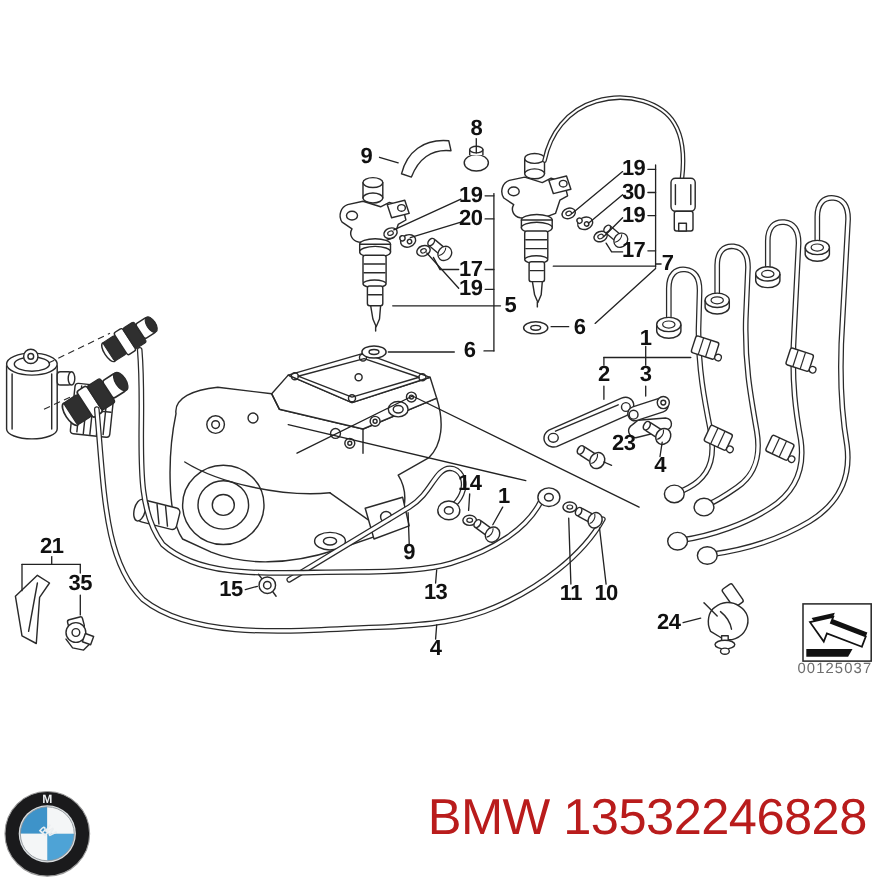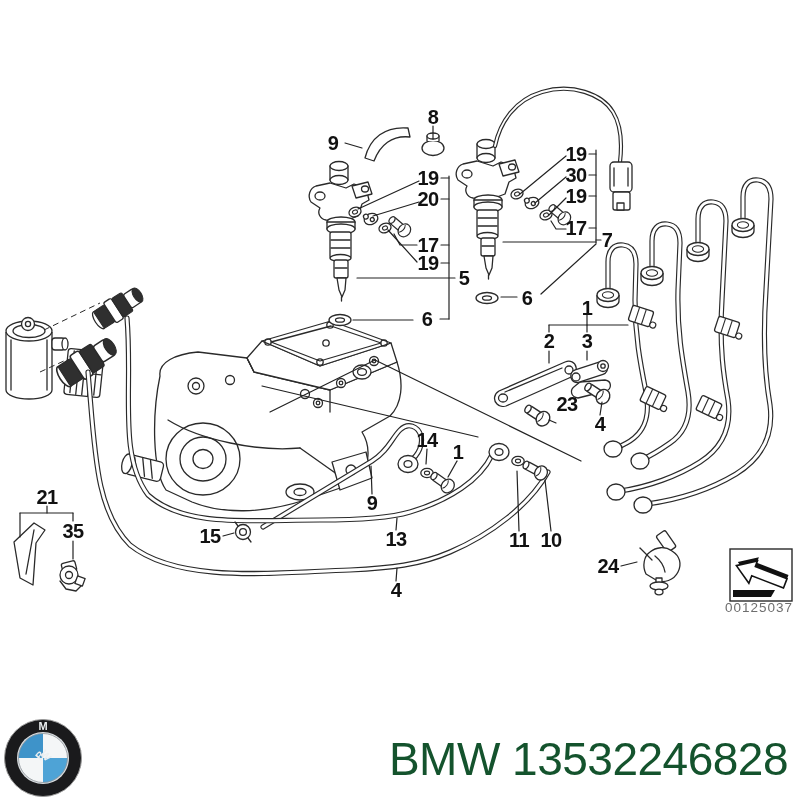--- a/index.html
+++ b/index.html
@@ -2,22 +2,22 @@
 <html><head>
 <meta charset="utf-8">
 <style>
   html,body{margin:0;padding:0;background:#fff;}
   .stage{position:relative;width:800px;height:800px;background:#ffffff;overflow:hidden;
          font-family:"Liberation Sans",sans-serif;}
   .diagram-svg{position:absolute;left:0;top:0;}
   .co{position:absolute;transform:translate(-50%,-50%);
       font:700 20px "Liberation Sans",sans-serif;color:#111;white-space:nowrap;
       letter-spacing:-0.5px;}
-  .part-code{position:absolute;right:12px;bottom:14px;
-      font:400 46px "Liberation Sans",sans-serif;color:#14532d;letter-spacing:-0.5px;}
+  .part-code{position:absolute;right:12px;bottom:31px;
+      font:400 46px "Liberation Sans",sans-serif;color:#b91c1c;letter-spacing:-0.5px;}
   .logo{position:absolute;left:2px;bottom:2px;}
   svg *{vector-effect:none;}
   .ln{stroke:#2a2a2a;stroke-width:1.3;fill:none;stroke-linecap:round;stroke-linejoin:round;}
   .fw{stroke:#2a2a2a;stroke-width:1.3;fill:#fff;stroke-linejoin:round;}
   .ld{stroke:#222;stroke-width:1.2;fill:none;stroke-linecap:round;}
   .tube-o{stroke:#2a2a2a;stroke-width:5.2;fill:none;stroke-linecap:round;}
   .tube-i{stroke:#ffffff;stroke-width:2.9;fill:none;stroke-linecap:round;}
   .wire-o{stroke:#2a2a2a;stroke-width:4.2;fill:none;stroke-linecap:round;}
   .wire-i{stroke:#ffffff;stroke-width:1.9;fill:none;stroke-linecap:round;}
   .dash{stroke:#2a2a2a;stroke-width:1;fill:none;stroke-dasharray:6 4;}

